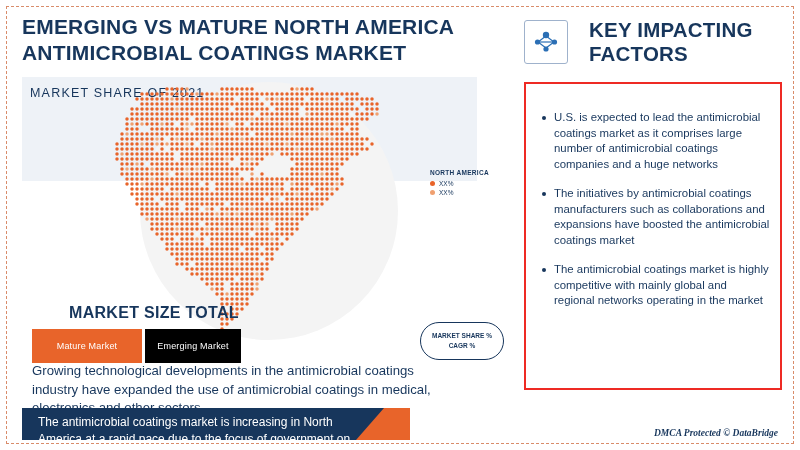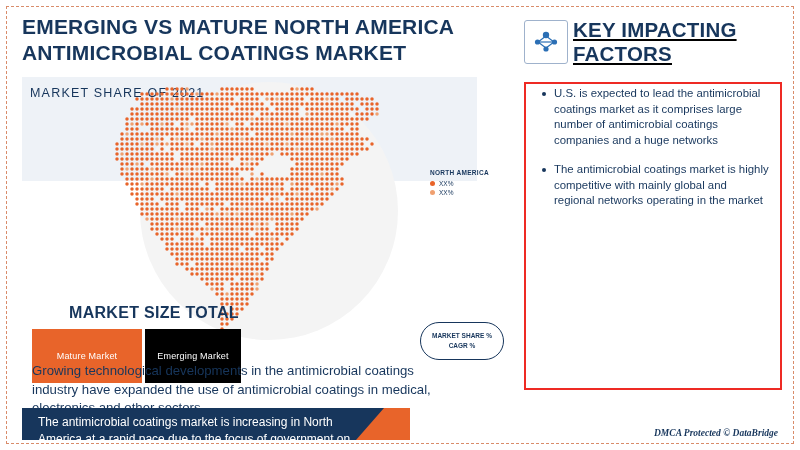--- a/index.html
+++ b/index.html
@@ -81,21 +81,21 @@
   .legend-label { font-size: 6.5px; color: #17365c; }
 
   
   .mst-title {
     position: absolute;
     left: 10px; top: 290px;
     color: #17365c; font-weight: bold; font-size: 16px; letter-spacing: .3px; margin-left: 37px;
   }
   .chips { position: absolute; left: 10px; top: 315px; display: flex; gap: 3px; }
   .chip {
-    color: #fff; font-size: 9px; padding: 22px 0;
+    color: #fff; font-size: 9px; padding: 12px 0;
     text-align: center; letter-spacing: .2px;
   }
   .chip.mature { background: #e8642a; width: 110px; }
   .chip.emerging { background: #000000; width: 96px; }
 
   .cagr-badge {
     position: absolute;
     left: 398px; top: 308px;
     width: 84px; height: 38px;
     border: 1px solid #17365c;
@@ -127,39 +127,39 @@
     position: absolute; left: 16px; top: 6px; width: 330px;
     color: #fff; font-size: 12px; line-height: 1.45;
   }
 
   
   .right {
     position: absolute;
     left: 524px; top: 18px;
     width: 262px;
   }
-  .kif-head { display: flex; align-items: flex-start; gap: 5px; text-decoration: underline; }
+  .kif-head { display: flex; align-items: flex-start; gap: 21px; }
   .kif-icon {
     width: 44px; height: 44px;
     border: 1px solid #9fb2cc;
     border-radius: 3px;
     display: flex; align-items: center; justify-content: center;
     flex: none;
     margin-top: 2px;
   }
   .kif-title {
     color: #17365c; font-weight: bold; font-size: 20.5px;
     line-height: 1.18; text-transform: uppercase; letter-spacing: .2px;
   }
   .kif-box {
     margin-top: 16px;
     width: 258px;
     height: 308px;
     border: 2px solid #ee2a24;
-    padding: 2px 10px 10px 16px;
+    padding: 26px 10px 10px 16px;
   }
   .kif-list { list-style: none; }
   .kif-list li {
     position: relative;
     color: #17365c;
     font-size: 11.4px;
     line-height: 1.36;
     margin-bottom: 14px;
     padding-left: 12px;
   }
@@ -1659,19 +1659,20 @@
             <circle cx="15" cy="22" r="2.6"></circle>
           </g>
         </svg>
       </div>
       <div class="kif-title">KEY IMPACTING FACTORS</div>
     </div>
 
     <div class="kif-box">
       <ul class="kif-list">
         <li>U.S. is expected to lead the antimicrobial coatings market as it comprises large number of antimicrobial coatings companies and a huge networks</li>
+        <li>The initiatives by antimicrobial coatings manufacturers such as collaborations and expansions have boosted the antimicrobial coatings market</li>
         <li>The antimicrobial coatings market is highly competitive with mainly global and regional networks operating in the market</li>
       </ul>
     </div>
   </div>
 
   <div class="footer">DMCA Protected © DataBridge</div>
 </div>
 
 </body></html>

